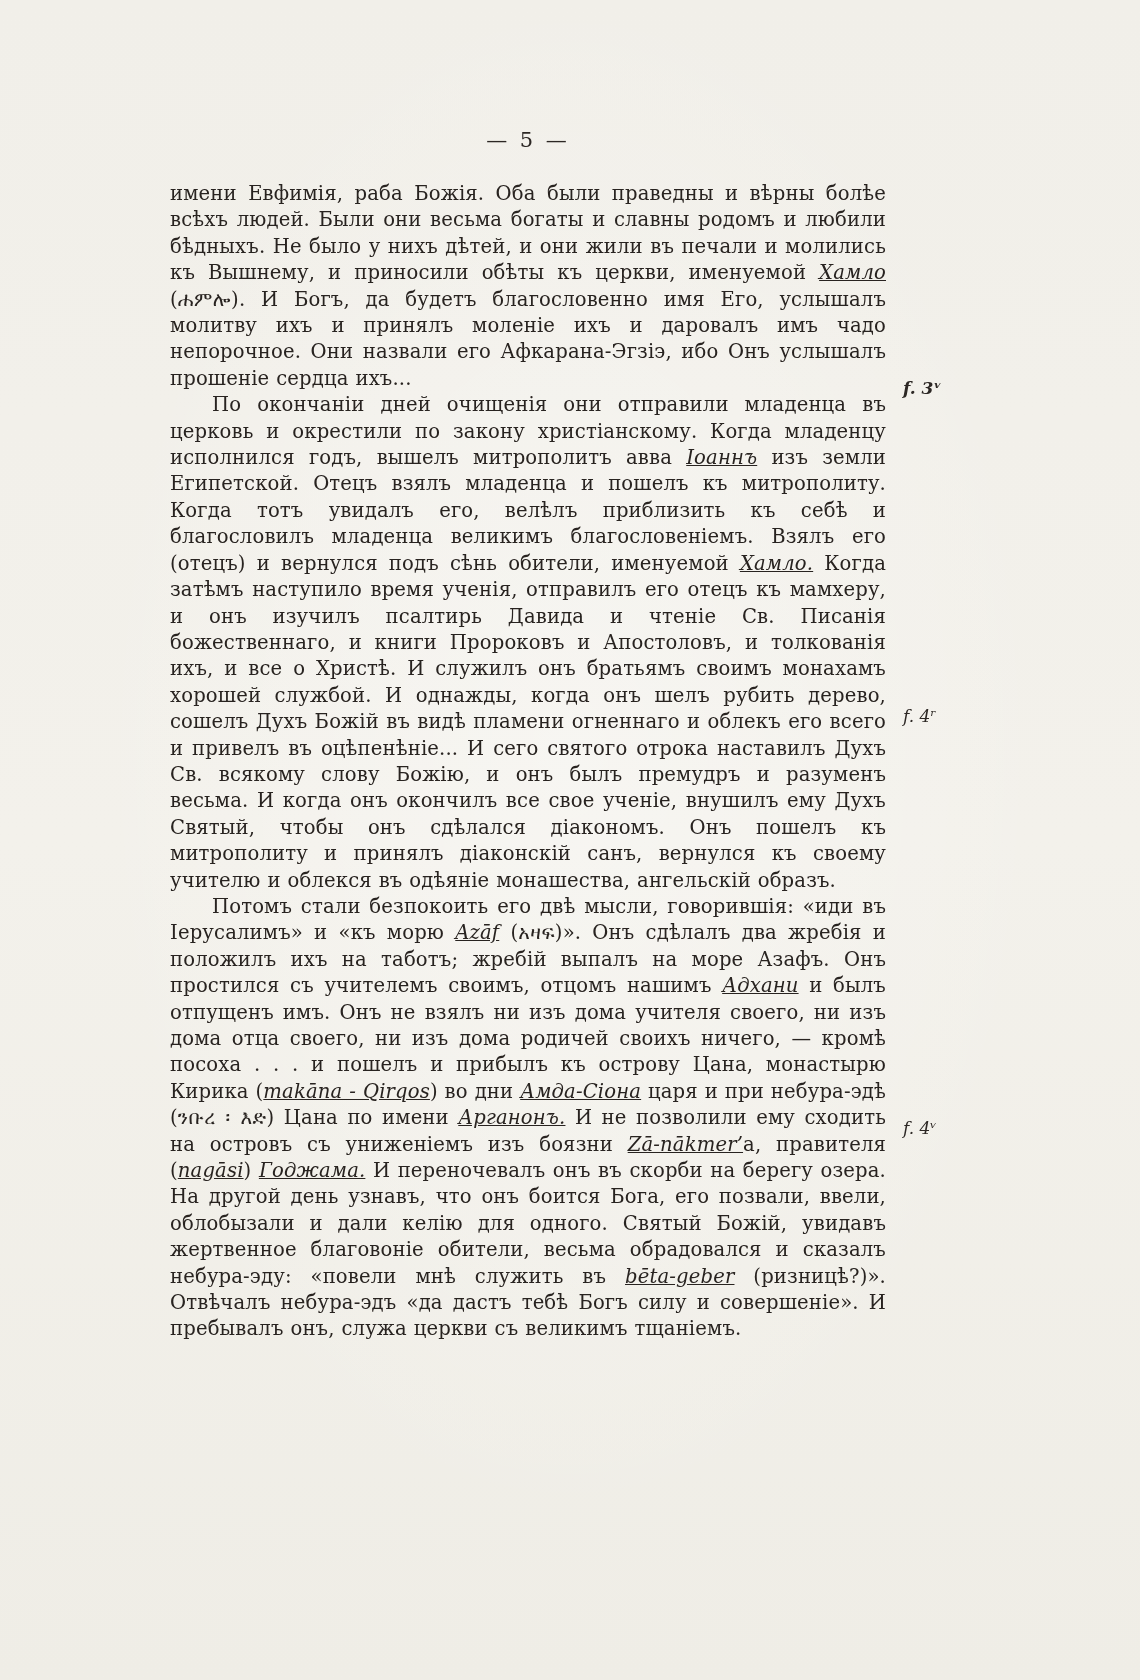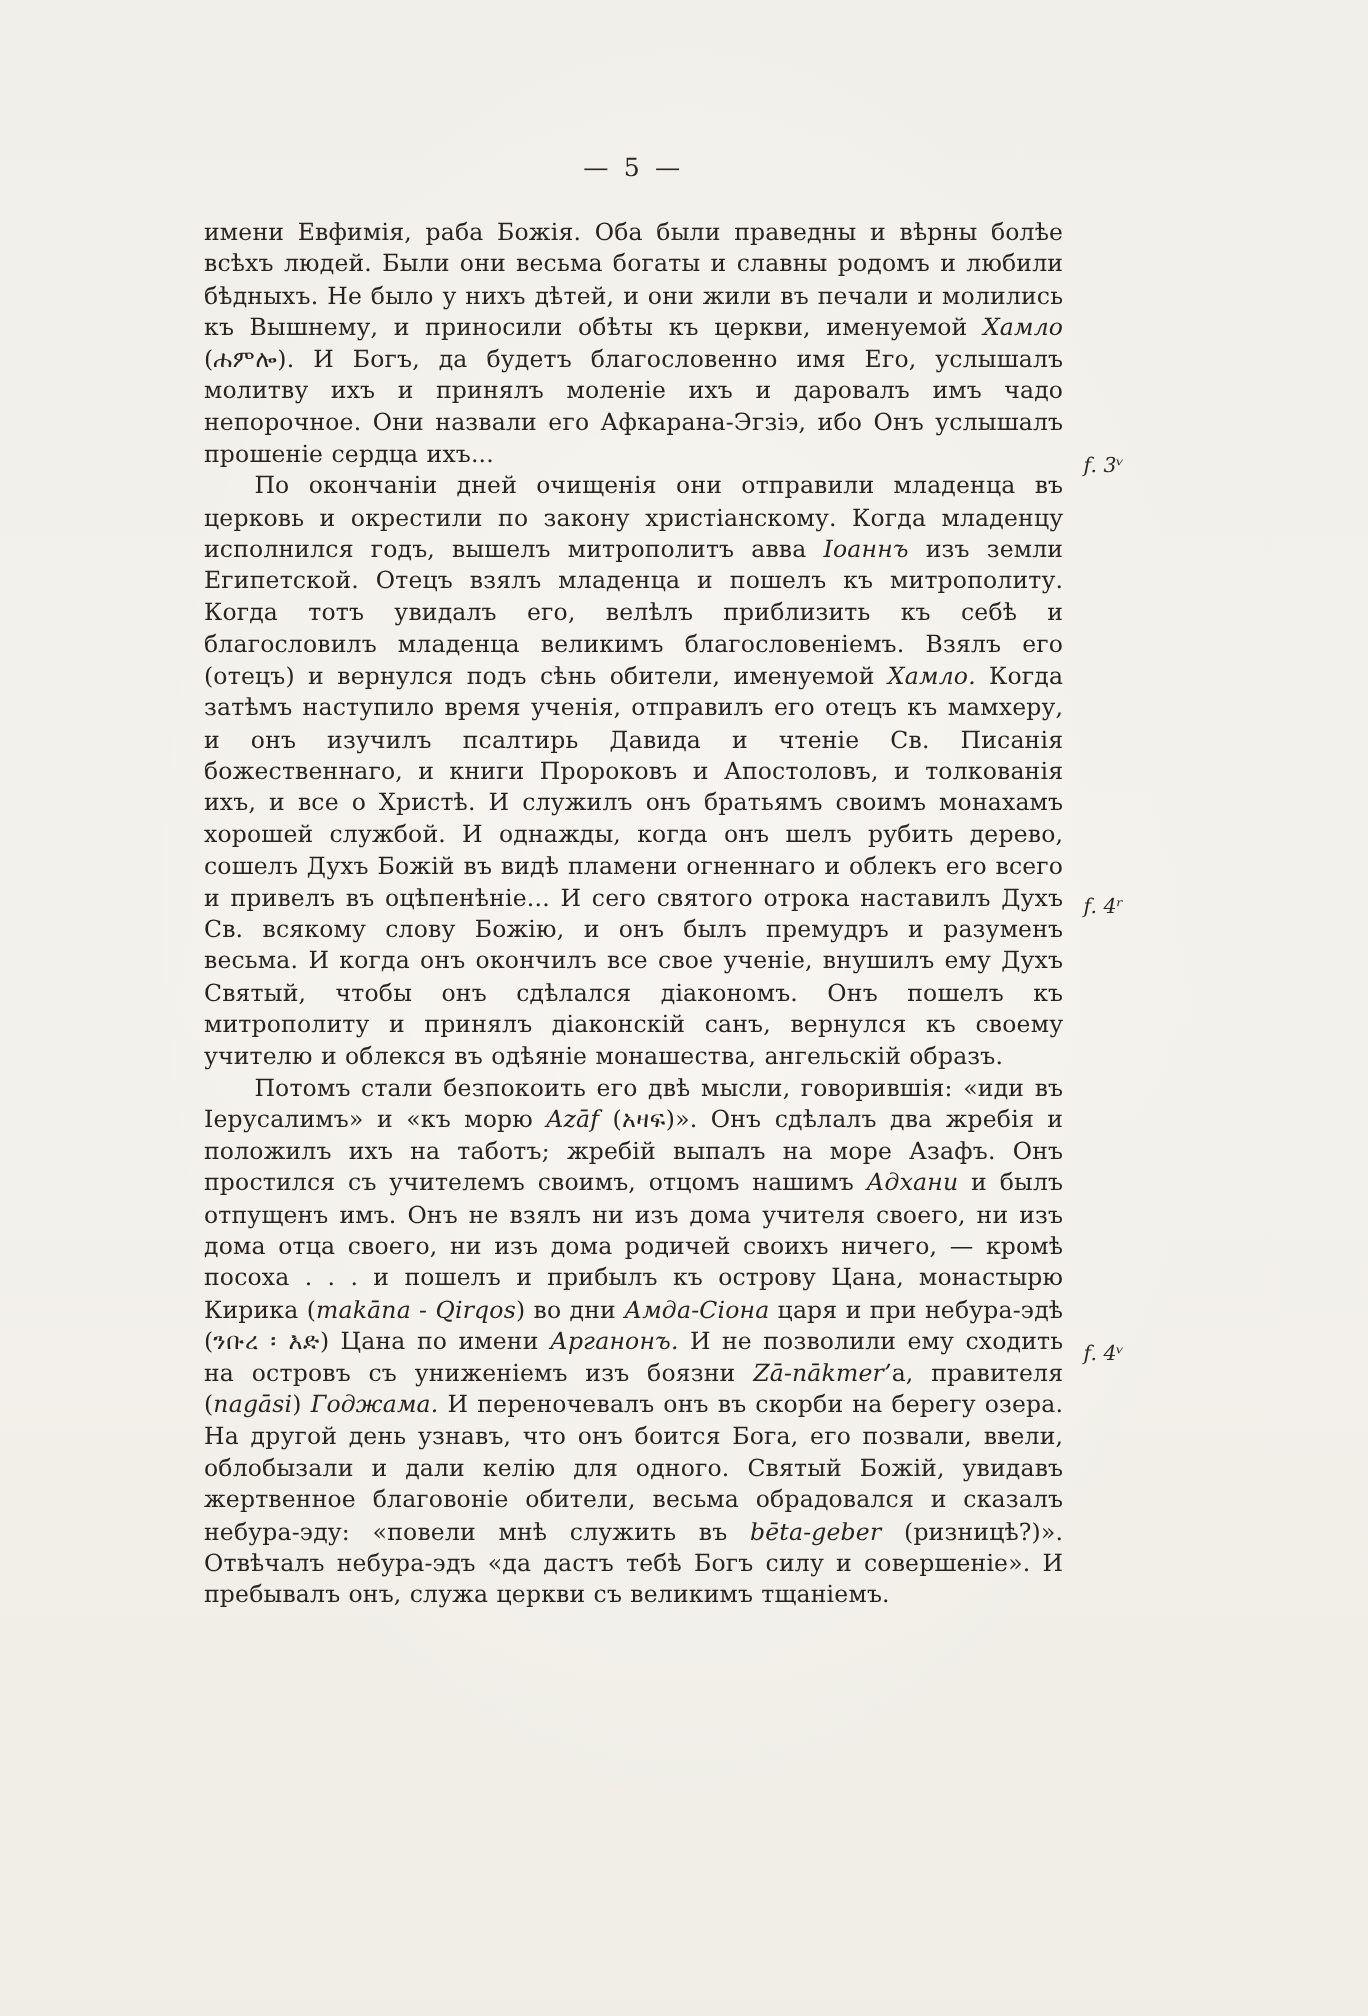--- a/index.html
+++ b/index.html
@@ -40,33 +40,33 @@
     letter-spacing: 0.15px;
     word-spacing: 0.5px;
   }
   .text-block p.para {
     margin: 0;
     padding: 0;
   }
   .text-block p.para.indent {
     text-indent: 42px;
   }
-  .it { font-style: italic; }
+  .it { font-style: italic; text-decoration: underline; }
   .eth { font-style: normal; letter-spacing: 0.5px; }
   .margin-note {
     position: absolute;
     left: 903px;
     width: 70px;
     font-size: 17px;
     font-style: italic;
     color: #2c2724;
     white-space: nowrap;
   }
-  .mn1 { top: 378px; }
-  .mn2 { top: 706px; margin-top: 40px; }
+  .mn1 { top: 378px; font-weight: bold; }
+  .mn2 { top: 706px; }
   .mn3 { top: 1118px; }
 </style>
 </head>
 <body>
 
 <div class="page">
 
   <div class="page-number">— 5 —</div>
 
   <div class="text-block">

